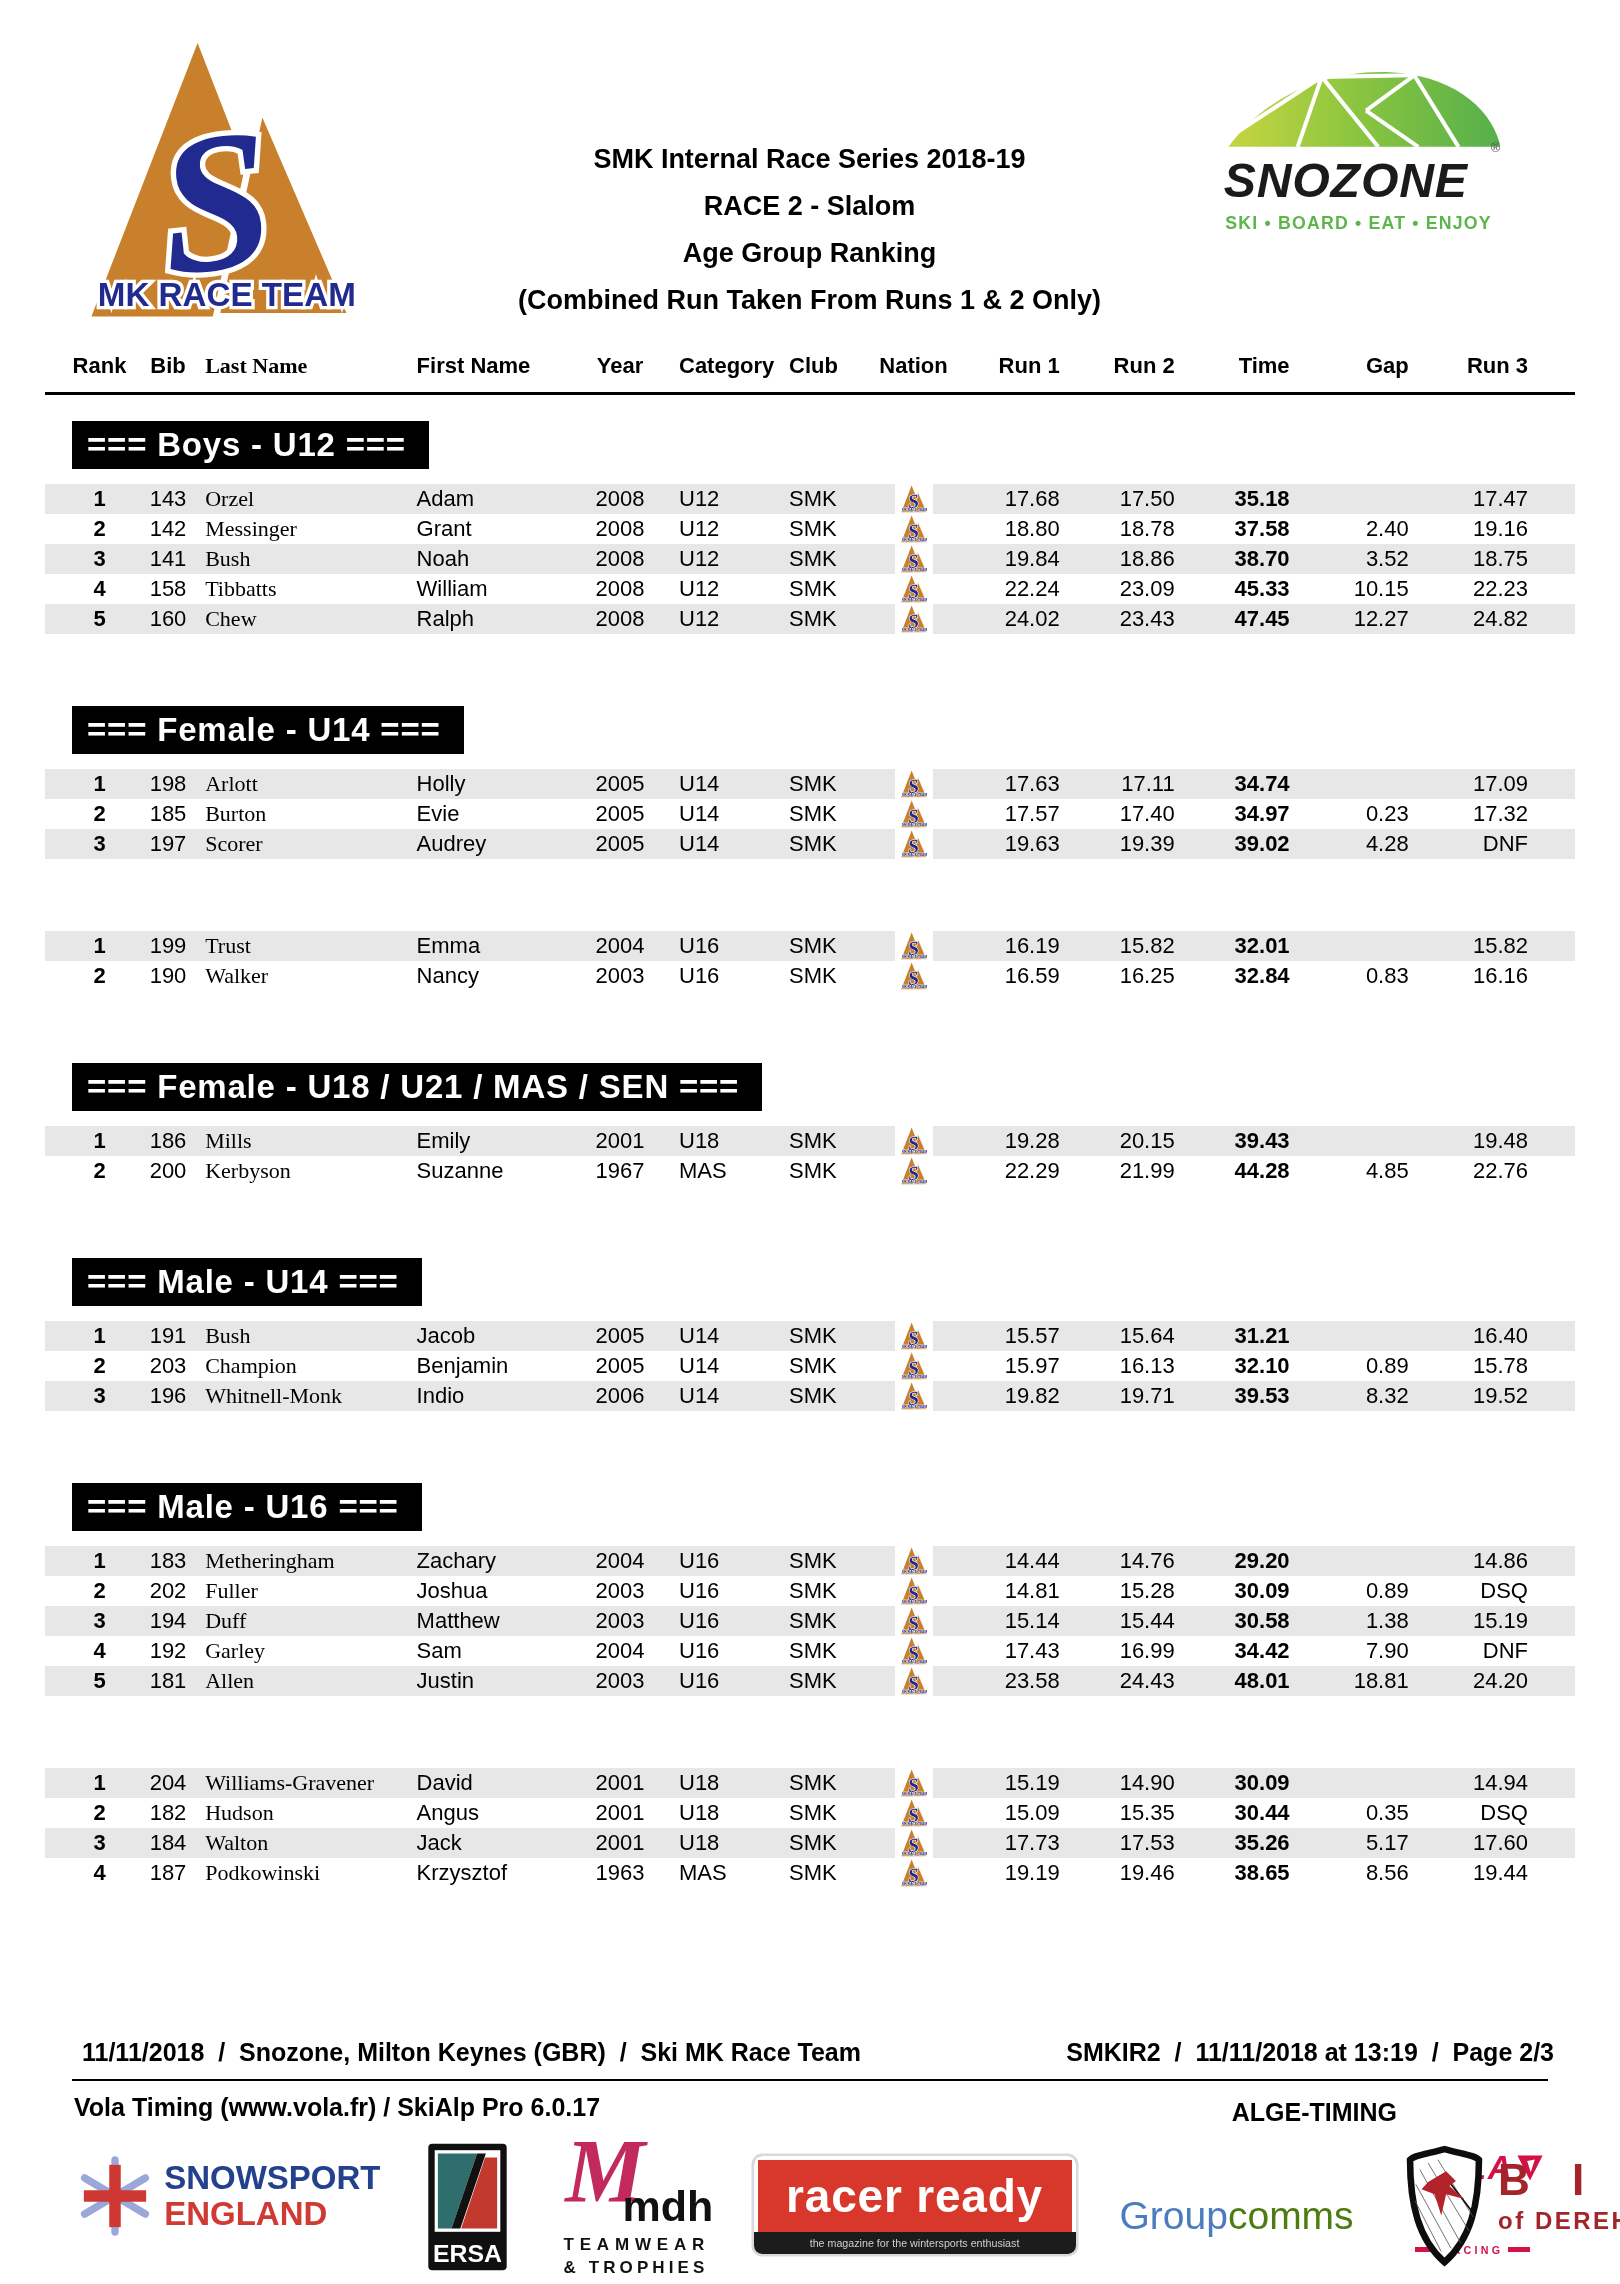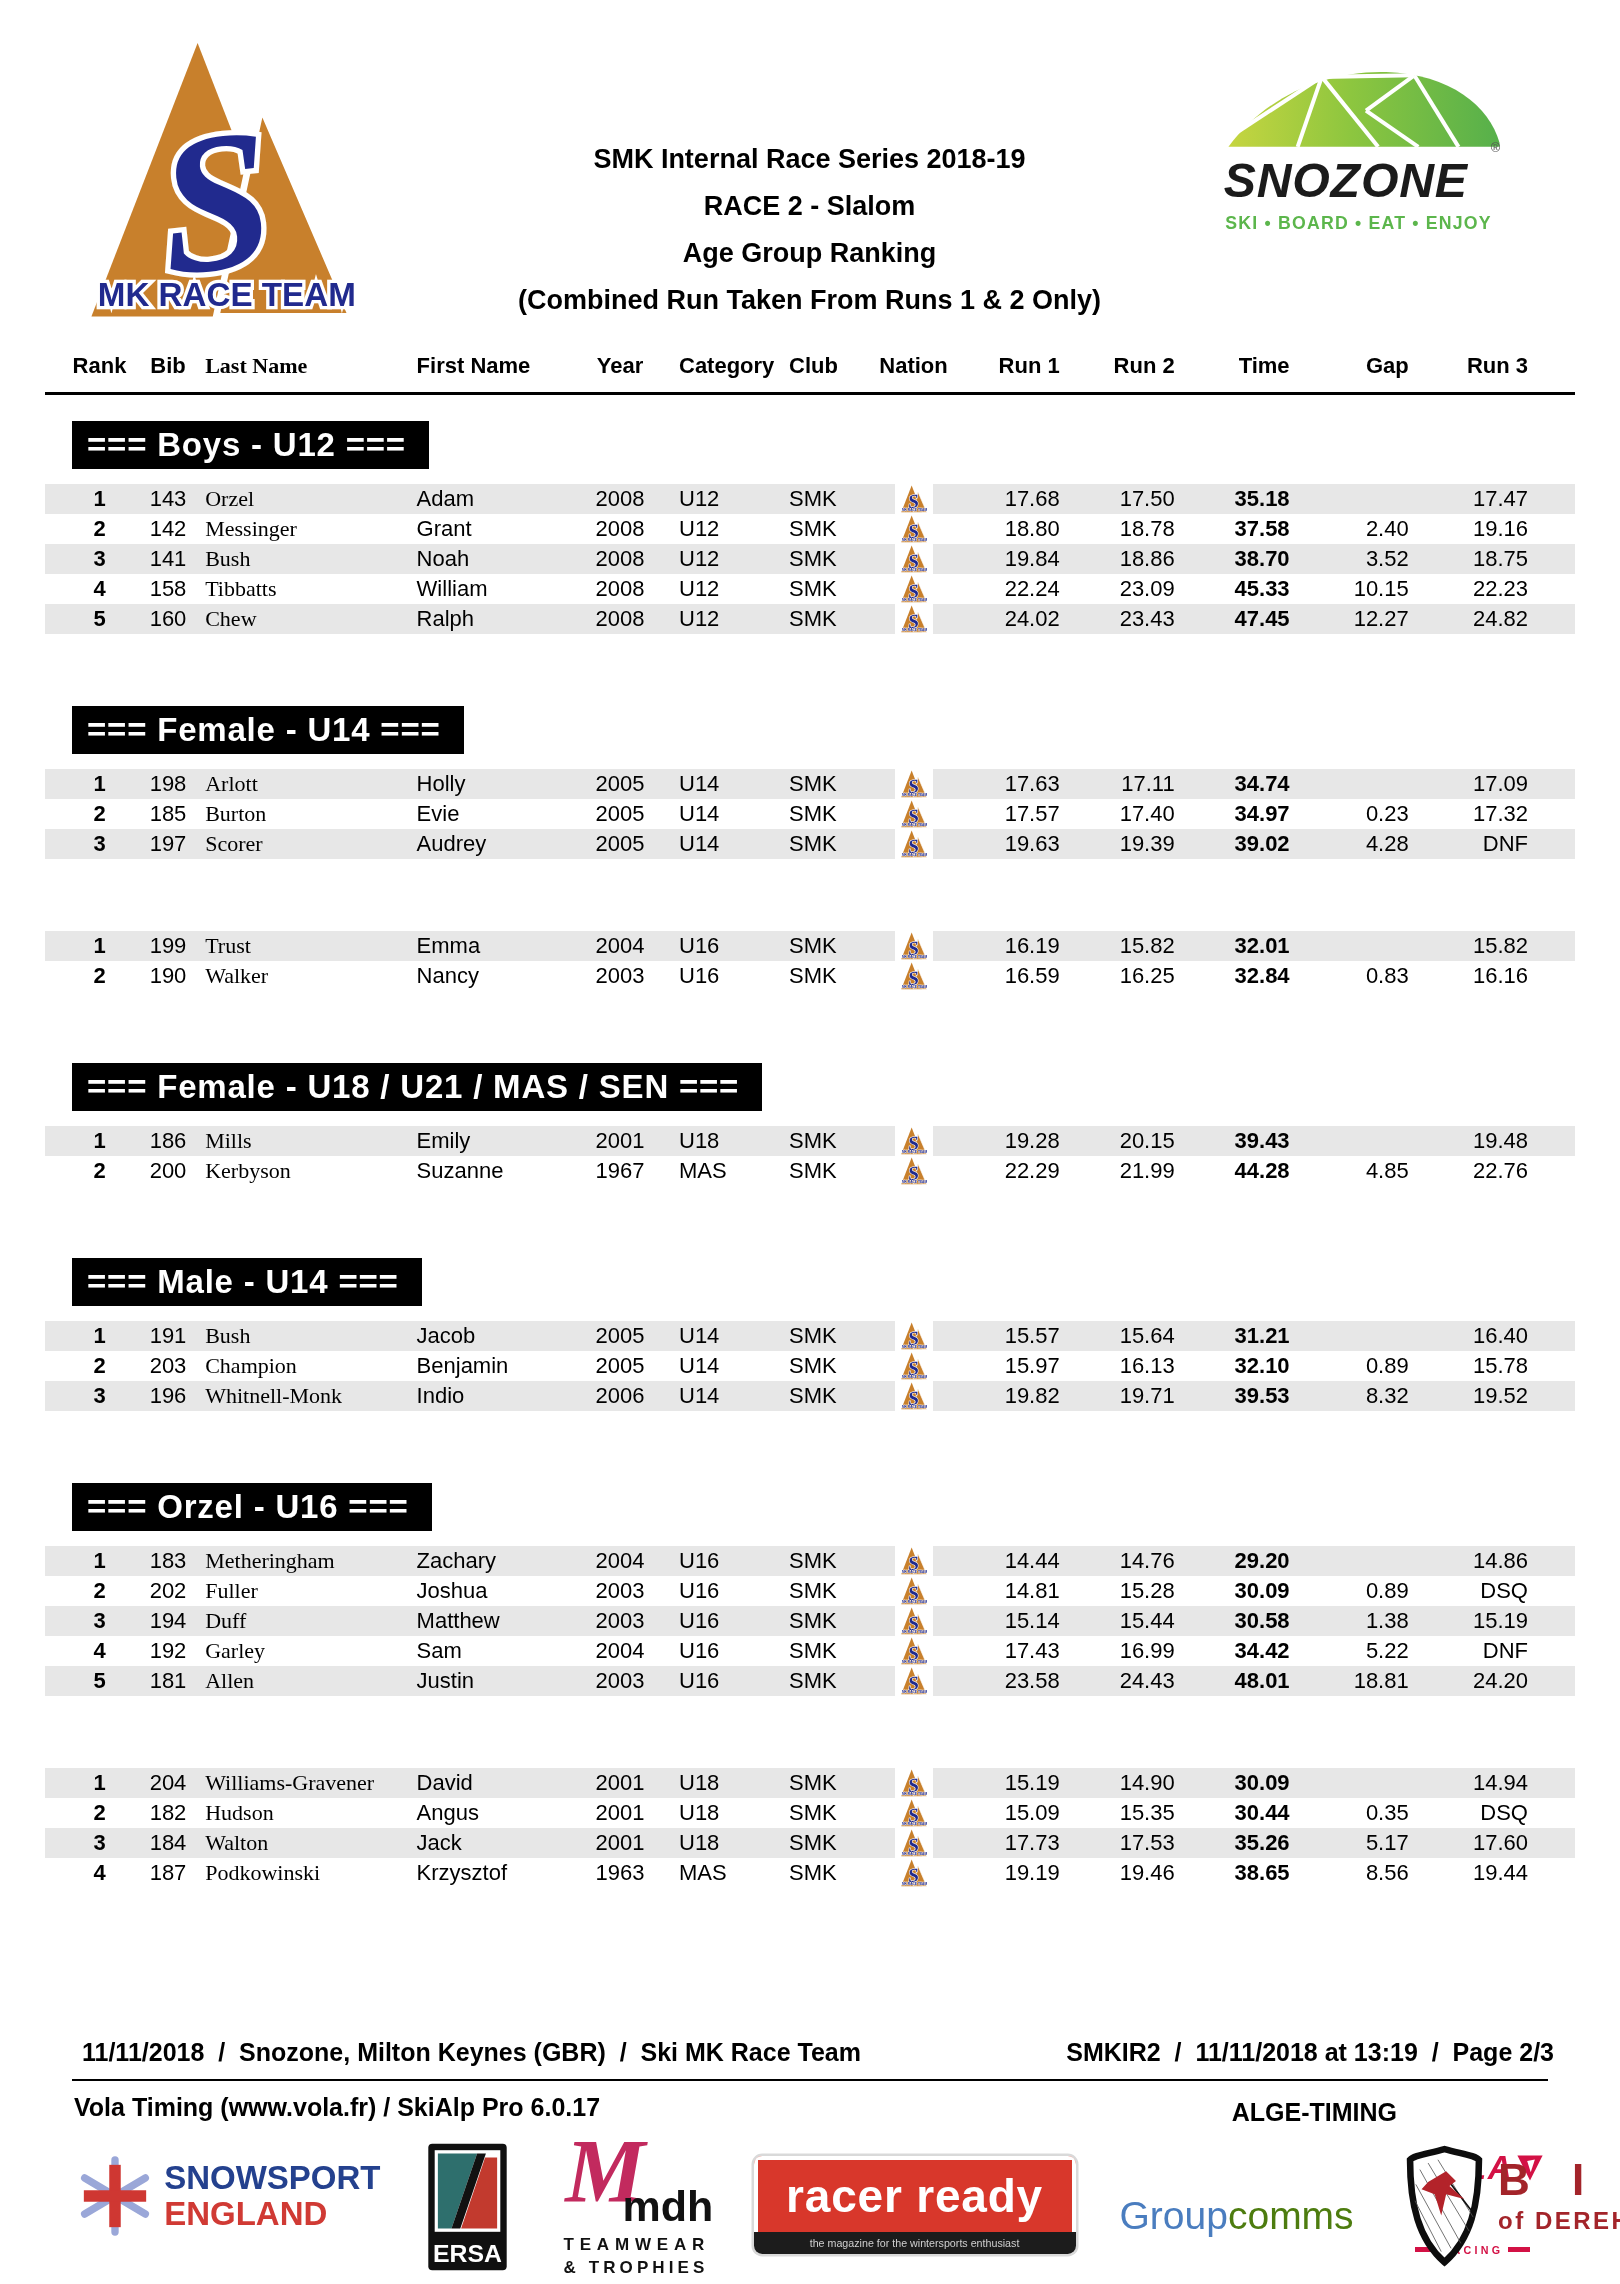--- a/index.html
+++ b/index.html
@@ -507,21 +507,21 @@
     <div class="c c-run1">19.82</div>
     <div class="c c-run2">19.71</div>
     <div class="c c-time">39.53</div>
     <div class="c c-gap">8.32</div>
     <div class="c c-run3">19.52</div>
   </div>
 </div>
   </section>
 
   <section class="section">
-    <div class="section-title">=== Orzel - U16 ===</div>
+    <div class="section-title">=== Male - U16 ===</div>
     <div>
   <div class="grid row even">
     <div class="c c-rank">1</div>
     <div class="c c-bib">183</div>
     <div class="c c-last">Metheringham</div>
     <div class="c c-first">Zachary</div>
     <div class="c c-year">2004</div>
     <div class="c c-cat">U16</div>
     <div class="c c-club">SMK</div>
     <div class="c c-nation">
@@ -593,21 +593,21 @@
     <div class="c c-nation">
       <span class="nation-box">
         <svg class="nation-icon" viewBox="0 0 200 220">
           <use href="#mk-logo" xlink:href="#mk-logo"></use>
         </svg>
       </span>
     </div>
     <div class="c c-run1">17.43</div>
     <div class="c c-run2">16.99</div>
     <div class="c c-time">34.42</div>
-    <div class="c c-gap">5.22</div>
+    <div class="c c-gap">7.90</div>
     <div class="c c-run3">DNF</div>
   </div>
 
   <div class="grid row even">
     <div class="c c-rank">5</div>
     <div class="c c-bib">181</div>
     <div class="c c-last">Allen</div>
     <div class="c c-first">Justin</div>
     <div class="c c-year">2003</div>
     <div class="c c-cat">U16</div>

